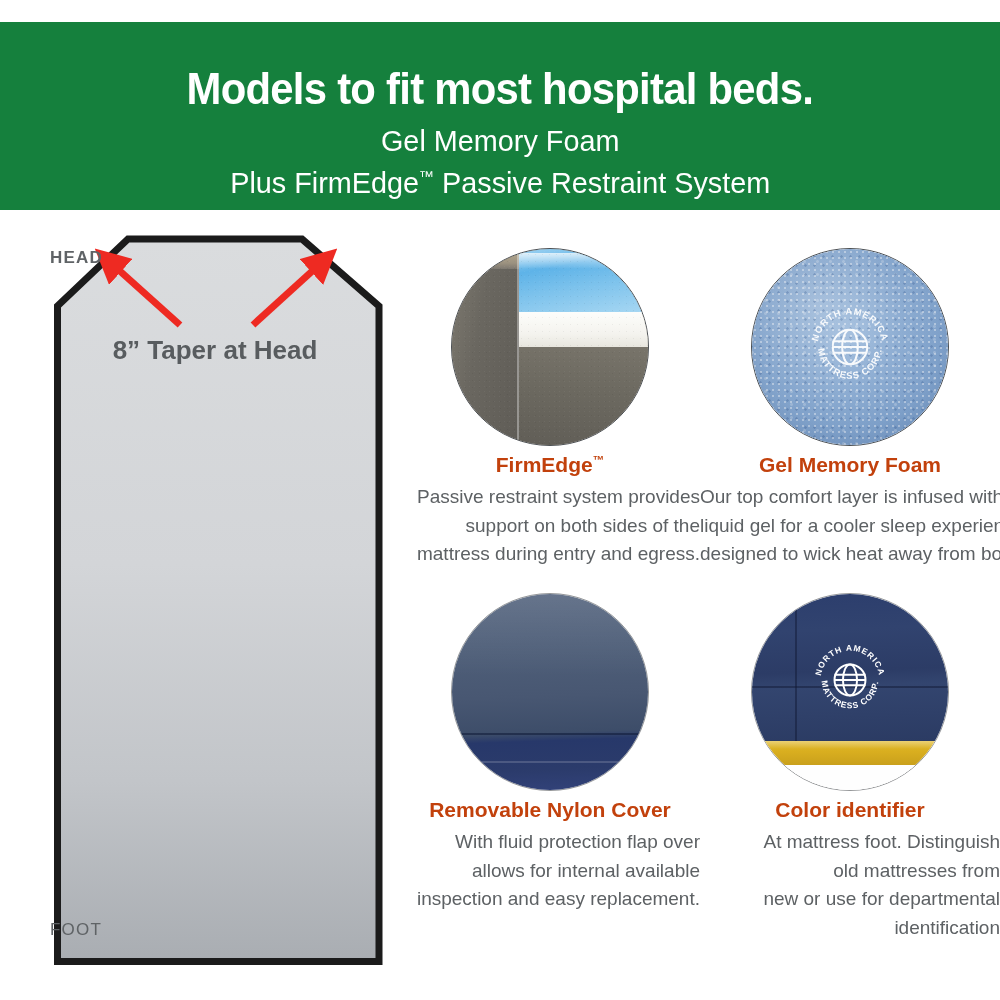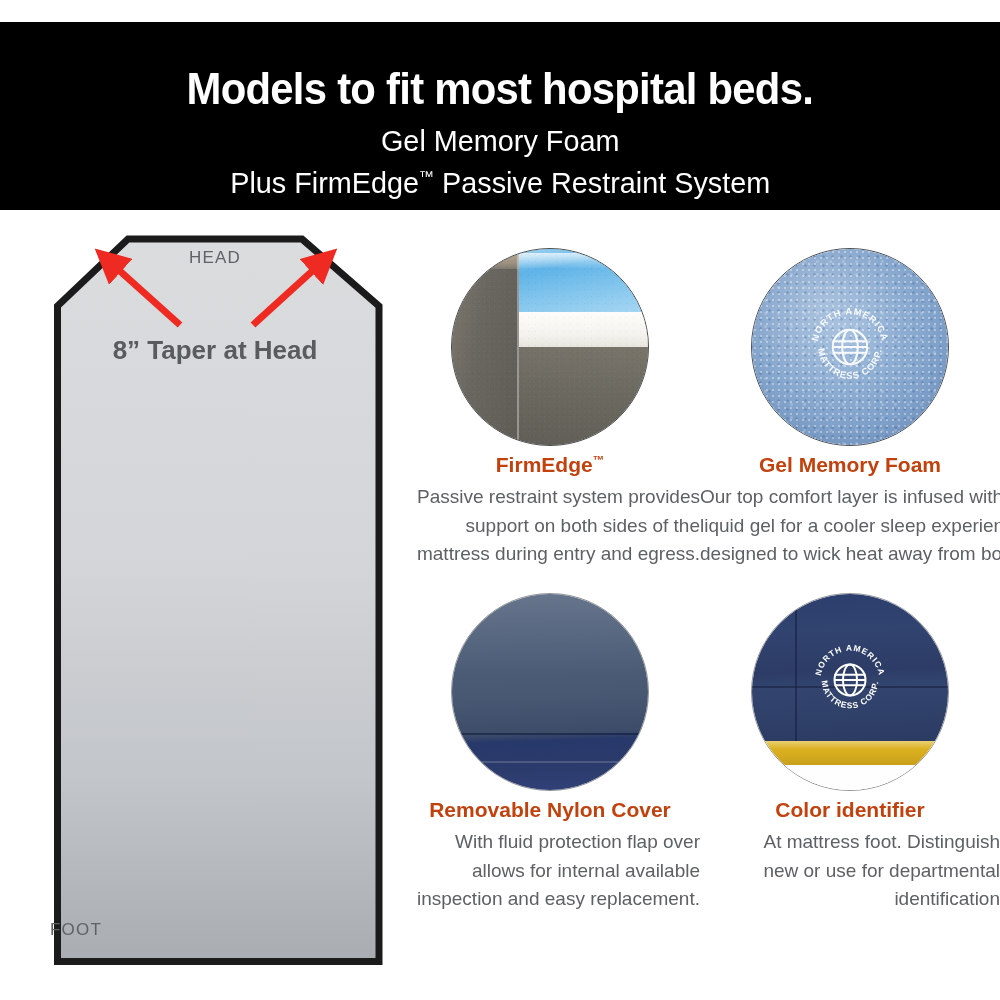--- a/index.html
+++ b/index.html
@@ -48,22 +48,22 @@
     transform:scaleX(0.96);
   }
   .tm { font-size:0.52em; vertical-align:super; letter-spacing:0; }
 
   
   .mattress-wrap{
     position:absolute; left:50px; top:230px; width:340px; height:740px;
   }
   .mattress-svg{ position:absolute; left:0; top:0; }
   .lbl-head{
-    position:absolute; left:0; top:18px; width:330px; text-align:center;
-    font-size:17px; color:#5f6366; letter-spacing:1.2px;
+    position:absolute; left:0; top:18px; width:330px; text-align:left;
+    font-size:17px; color:#5f6366; letter-spacing:1.2px;font-weight:bold;
   }
   .lbl-foot{
     position:absolute; left:0; top:690px; width:330px; 
     font-size:17px; color:#5f6366; letter-spacing:1.2px;
   }
   .lbl-taper{
     position:absolute; left:0; top:105px; width:330px; text-align:center;
     font-size:26px; font-weight:bold; color:#585c5f; white-space:nowrap;
   }
   .lbl-multi{
@@ -216,21 +216,21 @@
     text-align:right; font-size:19px; color:#5d6164;
     margin-top:6px; line-height:1.5;
   }
   .cap-body div{ white-space:nowrap; }
 </style>
 </head>
 <body>
 
 <div id="page">
 
-  <div class="header-band" style="background: #000000;">
+  <div class="header-band" style="background: #15803d;">
     <div class="headline">Models to fit most hospital beds.</div>
     <div class="sub1">Gel Memory Foam</div>
     <div class="sub2">
       <span>Plus FirmEdge</span><span class="tm">™</span><span> Passive Restraint System</span>
     </div>
   </div>
 
   <div class="mattress-wrap">
     <svg class="mattress-svg" width="340" height="740" viewBox="0 0 340 740">
       <defs>
@@ -372,19 +372,20 @@
               </text>
             </svg>
           </div>
         </div>
       </div>
       <div class="cap-title">
         <span>Color identifier</span><span class="tm"></span>
       </div>
       <div class="cap-body">
         <div>At mattress foot. Distinguish</div>
+        <div>old mattresses from</div>
         <div>new or use for departmental</div>
         <div>identification</div>
       </div>
     </div>
 
   </div>
 </div>
 
 </body></html>

